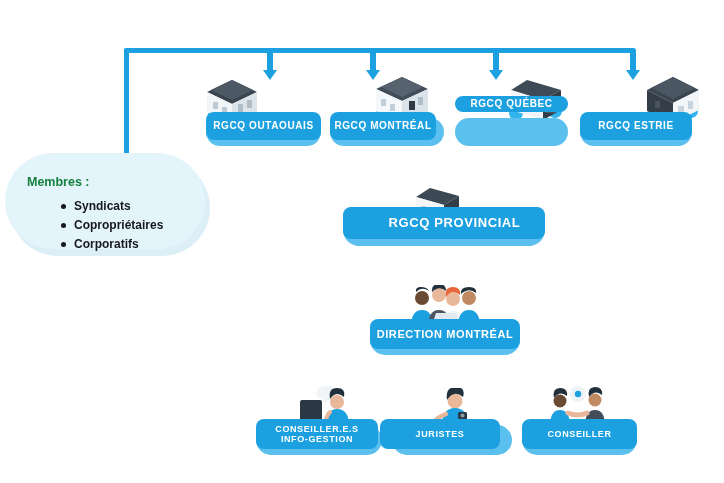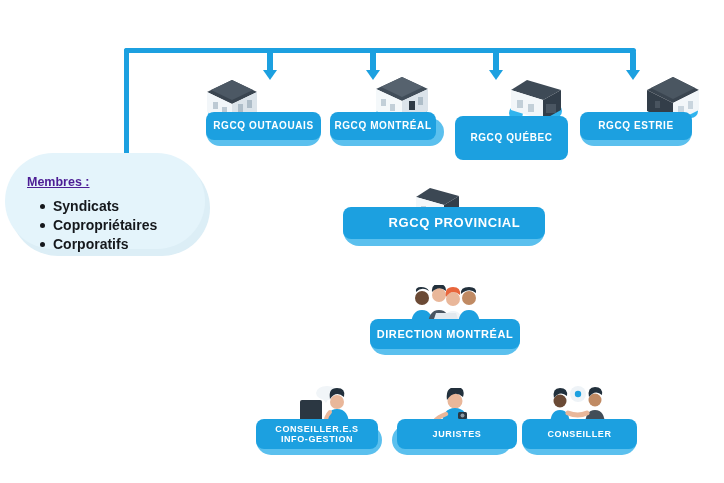--- a/index.html
+++ b/index.html
@@ -90,38 +90,38 @@
     background: #DCEEF6;
     border-radius: 52px;
     z-index: 4;
   }
   .card-title {
     position: absolute;
     left: 22px;
     top: 22px;
     font-size: 12.5px;
     font-weight: bold;
-    color: #4c1d95;
-    text-decoration: underline;
+    color: #15803d;
   }
   .card-list {
     position: absolute;
     left: 30px;
     top: 44px;
     margin: 0;
     padding: 0 0 0 18px;
     list-style: none;
   }
   .card-list li {
     position: relative;
-    font-size: 14px;
+    font-size: 12px;
     font-weight: bold;
     color: #15181C;
     line-height: 19px;
     white-space: nowrap;
+    margin-left: 21px;
   }
   .card-list li::before {
     content: "";
     position: absolute;
     left: -13px;
     top: 7px;
     width: 5px;
     height: 5px;
     border-radius: 50%;
     background: #15181C;
@@ -216,21 +216,21 @@
   <div class="pill t-region" style="left:206px; top:112px; width:115px; height:28px;">
     <span class="pill-label">RGCQ OUTAOUAIS</span>
   </div>
 
   <div class="pill-shadow" style="left:330px; top:118px; width:114px; height:28px;"></div>
   <div class="pill t-region" style="left:330px; top:112px; width:106px; height:28px;">
     <span class="pill-label">RGCQ MONTRÉAL</span>
   </div>
 
   <div class="pill-shadow" style="left:455px; top:118px; width:113px; height:28px;"></div>
-  <div class="pill t-region" style="left:455px; top:116px; width:113px; height:44px;">
+  <div class="pill t-region" style="left:455px; top:96px; width:113px; height:16px;">
     <span class="pill-label">RGCQ QUÉBEC</span>
   </div>
 
   <div class="pill-shadow" style="left:580px; top:118px; width:112px; height:28px;"></div>
   <div class="pill t-region" style="left:580px; top:112px; width:112px; height:28px;">
     <span class="pill-label">RGCQ ESTRIE</span>
   </div>
 
   <div class="card-shadow" style="left:10px; top:160px; width:200px; height:96px;"></div>
   <div class="card" style="left:5px; top:153px; width:200px; height:96px;">
@@ -336,21 +336,21 @@
     </svg>
   </div>
 
   <div class="pill-shadow" style="left:256px; top:425px; width:126px; height:30px;"></div>
   <div class="pill t-bottom" style="left:256px; top:419px; width:122px; height:30px;">
     <span class="pill-label">CONSEILLER.E.S
 INFO-GESTION</span>
   </div>
 
   <div class="pill-shadow" style="left:392px; top:425px; width:120px; height:30px;"></div>
-  <div class="pill t-bottom" style="left:397px; top:419px; width:120px; height:30px;">
+  <div class="pill t-bottom" style="left:380px; top:419px; width:120px; height:30px;">
     <span class="pill-label">JURISTES</span>
   </div>
 
   <div class="pill-shadow" style="left:522px; top:425px; width:115px; height:30px;"></div>
   <div class="pill t-bottom" style="left:522px; top:419px; width:115px; height:30px;">
     <span class="pill-label">CONSEILLER</span>
   </div>
 
 </div>
 

